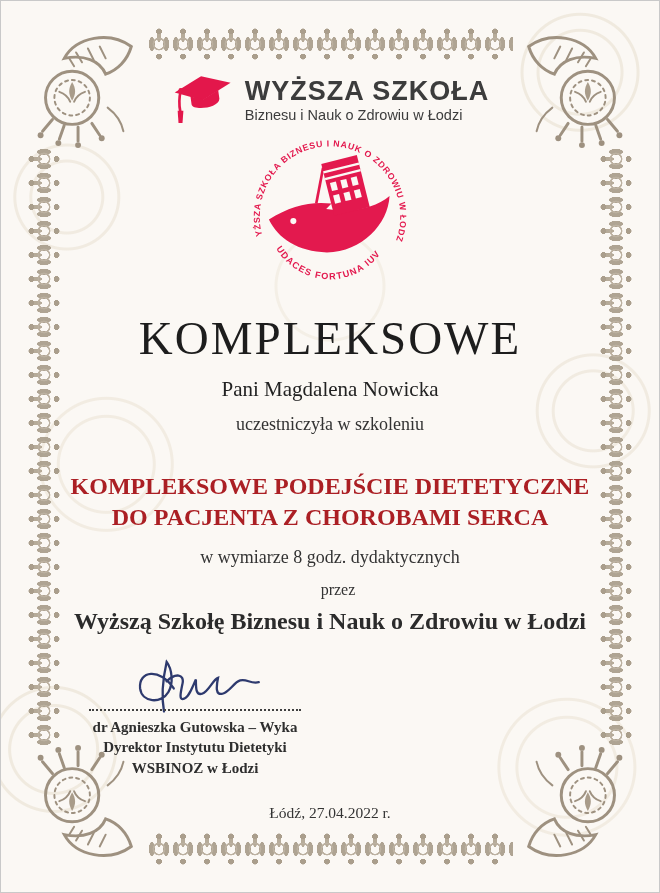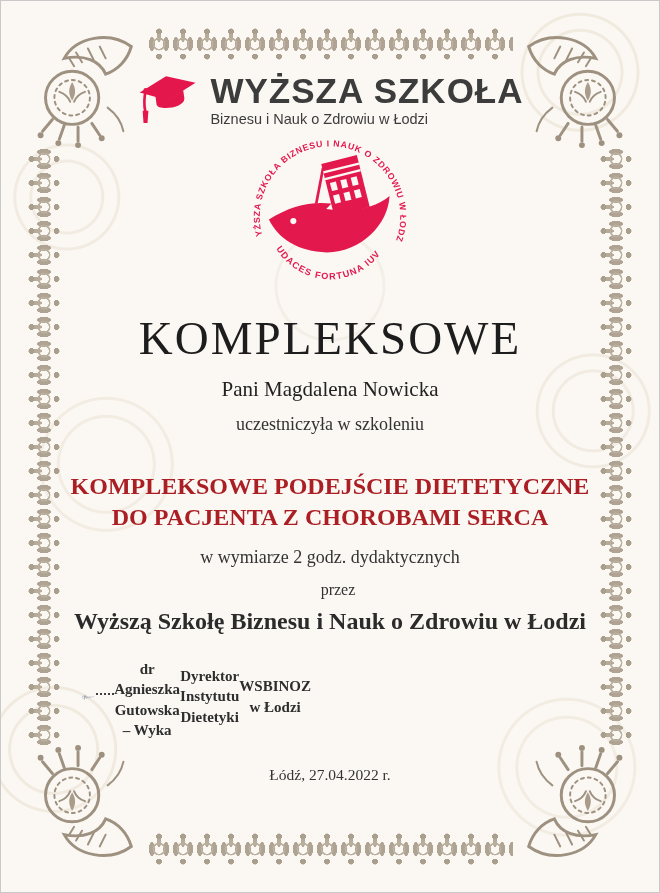--- a/index.html
+++ b/index.html
@@ -67,41 +67,41 @@
   .corner.br{bottom:12px;right:12px;transform:scale(-1,-1);}
 
   
   .content{
     position:absolute;inset:0;
     display:flex;flex-direction:column;align-items:center;
     text-align:center;color:#2b2b2b;
   }
   .logo-row{margin-top:70px;display:flex;align-items:center;gap:12px;}
   .logo-text{text-align:left;font-family:"Liberation Sans", sans-serif;}
-  .logo-name{font-size:35px;font-weight:600;color:#3c3c3c;letter-spacing:1px;line-height:1.05;}
+  .logo-name{font-size:27px;font-weight:600;color:#3c3c3c;letter-spacing:1px;line-height:1.05;}
   .logo-sub{font-size:14.5px;color:#3c3c3c;margin-top:2px;}
 
   .seal{margin-top:2px;}
 
   .cert-title{margin-top:14px;font-size:47px;letter-spacing:2px;color:#1d1d1d;line-height:1.1;}
   .recipient{margin-top:12px;font-size:21px;color:#222;}
   .participation{margin-top:12px;font-size:18px;color:#333;}
 
   .course{margin-top:36px;font-weight:bold;font-size:24px;color:#ab1f24;line-height:1.3;}
   .detail{margin-top:16px;font-size:18px;color:#333;}
   .detail2{margin-top:14px;font-size:18px;color:#333;}
   .przez{margin-top:13px;font-size:16px;color:#333;padding-left:16px;}
   .organizer{margin-top:9px;font-size:24px;font-weight:bold;color:#2b2b2b;}
 
   .sig-row{
     margin-top:18px;width:100%;
     display:flex;justify-content:space-between;
     padding:0 72px 0 78px;box-sizing:border-box;
   }
-  .sig-col{width:232px;display:flex;flex-direction:row;align-items:center;}
+  .sig-col{width:232px;display:flex;flex-direction:column;align-items:center;}
   .sig-line{width:212px;border-bottom:2.5px dotted #3f3f3f;margin-top:-6px;}
   .sig-name{margin-top:6px;font-size:15px;font-weight:bold;color:#2e2e2e;line-height:1.35;}
   .sig-role{font-size:15px;font-weight:bold;color:#2e2e2e;line-height:1.35;}
 
   .place-date{margin-top:26px;font-size:15.5px;color:#333;}
 </style>
 </head>
 <body>
 
 <div class="certificate">
@@ -231,21 +231,21 @@
 
     <div class="cert-title">KOMPLEKSOWE</div>
     <div class="recipient">Pani Magdalena Nowicka</div>
     <div class="participation">uczestniczyła w szkoleniu</div>
 
     <div class="course">
       <div>KOMPLEKSOWE PODEJŚCIE DIETETYCZNE</div>
       <div>DO PACJENTA Z CHOROBAMI SERCA</div>
     </div>
 
-    <div class="detail2">w wymiarze 2 godz. dydaktycznych</div>
+    <div class="detail2">w wymiarze 8 godz. dydaktycznych</div>
     <div class="przez">przez</div>
     <div class="organizer">Wyższą Szkołę Biznesu i Nauk o Zdrowiu w Łodzi</div>
 
     <div class="sig-row">
       <div class="sig-col">
         <svg width="200" height="62" viewBox="0 0 200 70">
           <g fill="none" stroke="#2e3a6e" stroke-width="2.6" stroke-linecap="round">
             <path d="M76,40 C60,16 36,20 38,40 C40,56 62,58 70,44 C76,34 74,18 68,10 C64,28 62,50 65,66"></path>
             <path d="M68,32 C78,22 88,24 86,34 C84,44 82,52 86,52 C93,52 97,38 101,30 C101,40 101,48 108,46 C116,43 120,30 126,28 C124,38 123,48 131,46 C139,44 144,33 151,31 C159,29 162,35 172,33"></path>
           </g>

